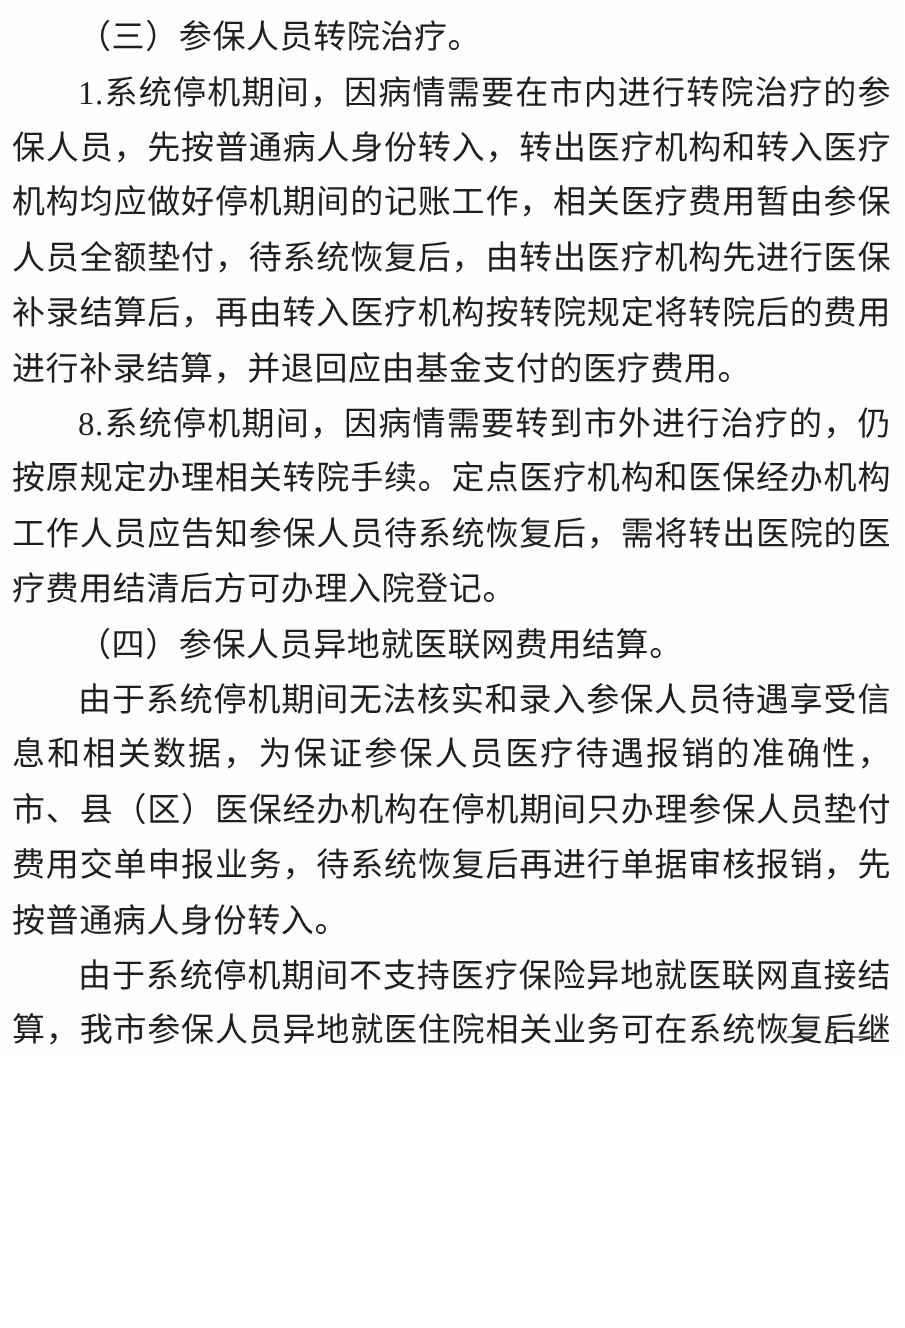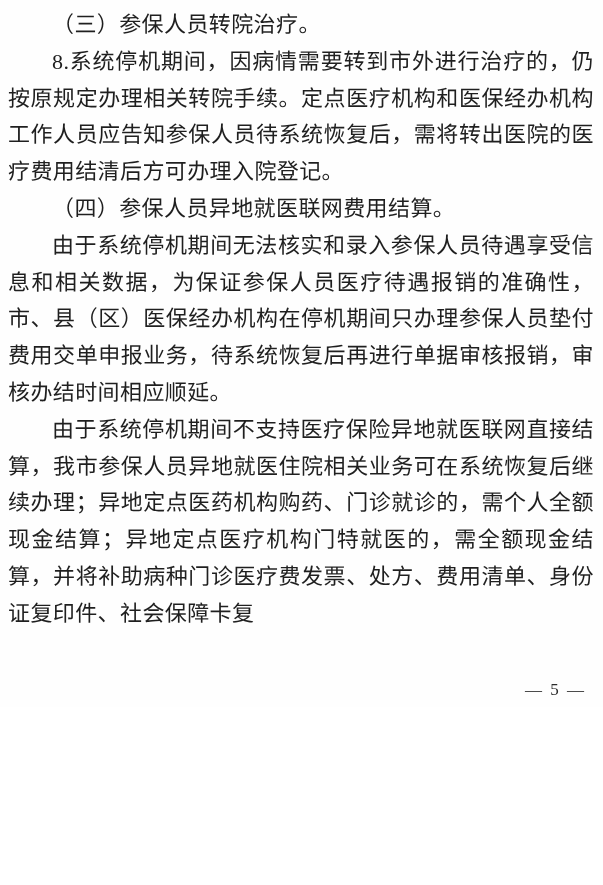--- a/index.html
+++ b/index.html
@@ -38,19 +38,20 @@
     color: #2a2a2a;
     font-family: "Liberation Serif", "DejaVu Serif", serif;
   }
 </style>
 </head>
 <body>
 
 <div class="page">
   <div class="doc">
     <p>（三）参保人员转院治疗。</p>
+    <p>1.系统停机期间，因病情需要在市内进行转院治疗的参保人员，先按普通病人身份转入，转出医疗机构和转入医疗机构均应做好停机期间的记账工作，相关医疗费用暂由参保人员全额垫付，待系统恢复后，由转出医疗机构先进行医保补录结算后，再由转入医疗机构按转院规定将转院后的费用进行补录结算，并退回应由基金支付的医疗费用。</p>
     <p>8.系统停机期间，因病情需要转到市外进行治疗的，仍按原规定办理相关转院手续。定点医疗机构和医保经办机构工作人员应告知参保人员待系统恢复后，需将转出医院的医疗费用结清后方可办理入院登记。</p>
     <p>（四）参保人员异地就医联网费用结算。</p>
-    <p>由于系统停机期间无法核实和录入参保人员待遇享受信息和相关数据，为保证参保人员医疗待遇报销的准确性，市、县（区）医保经办机构在停机期间只办理参保人员垫付费用交单申报业务，待系统恢复后再进行单据审核报销，审核办结时间相应顺延。</p>
+    <p>由于系统停机期间无法核实和录入参保人员待遇享受信息和相关数据，为保证参保人员医疗待遇报销的准确性，市、县（区）医保经办机构在停机期间只办理参保人员垫付费用交单申报业务，待系统恢复后再进行单据审核报销，先按普通病人身份转入。</p>
     <p>由于系统停机期间不支持医疗保险异地就医联网直接结算，我市参保人员异地就医住院相关业务可在系统恢复后继续办理；异地定点医药机构购药、门诊就诊的，需个人全额现金结算；异地定点医疗机构门特就医的，需全额现金结算，并将补助病种门诊医疗费发票、处方、费用清单、身份证复印件、社会保障卡复</p>
   </div>
   <div class="page-number">— 5 —</div>
 </div>
 
 </body></html>

